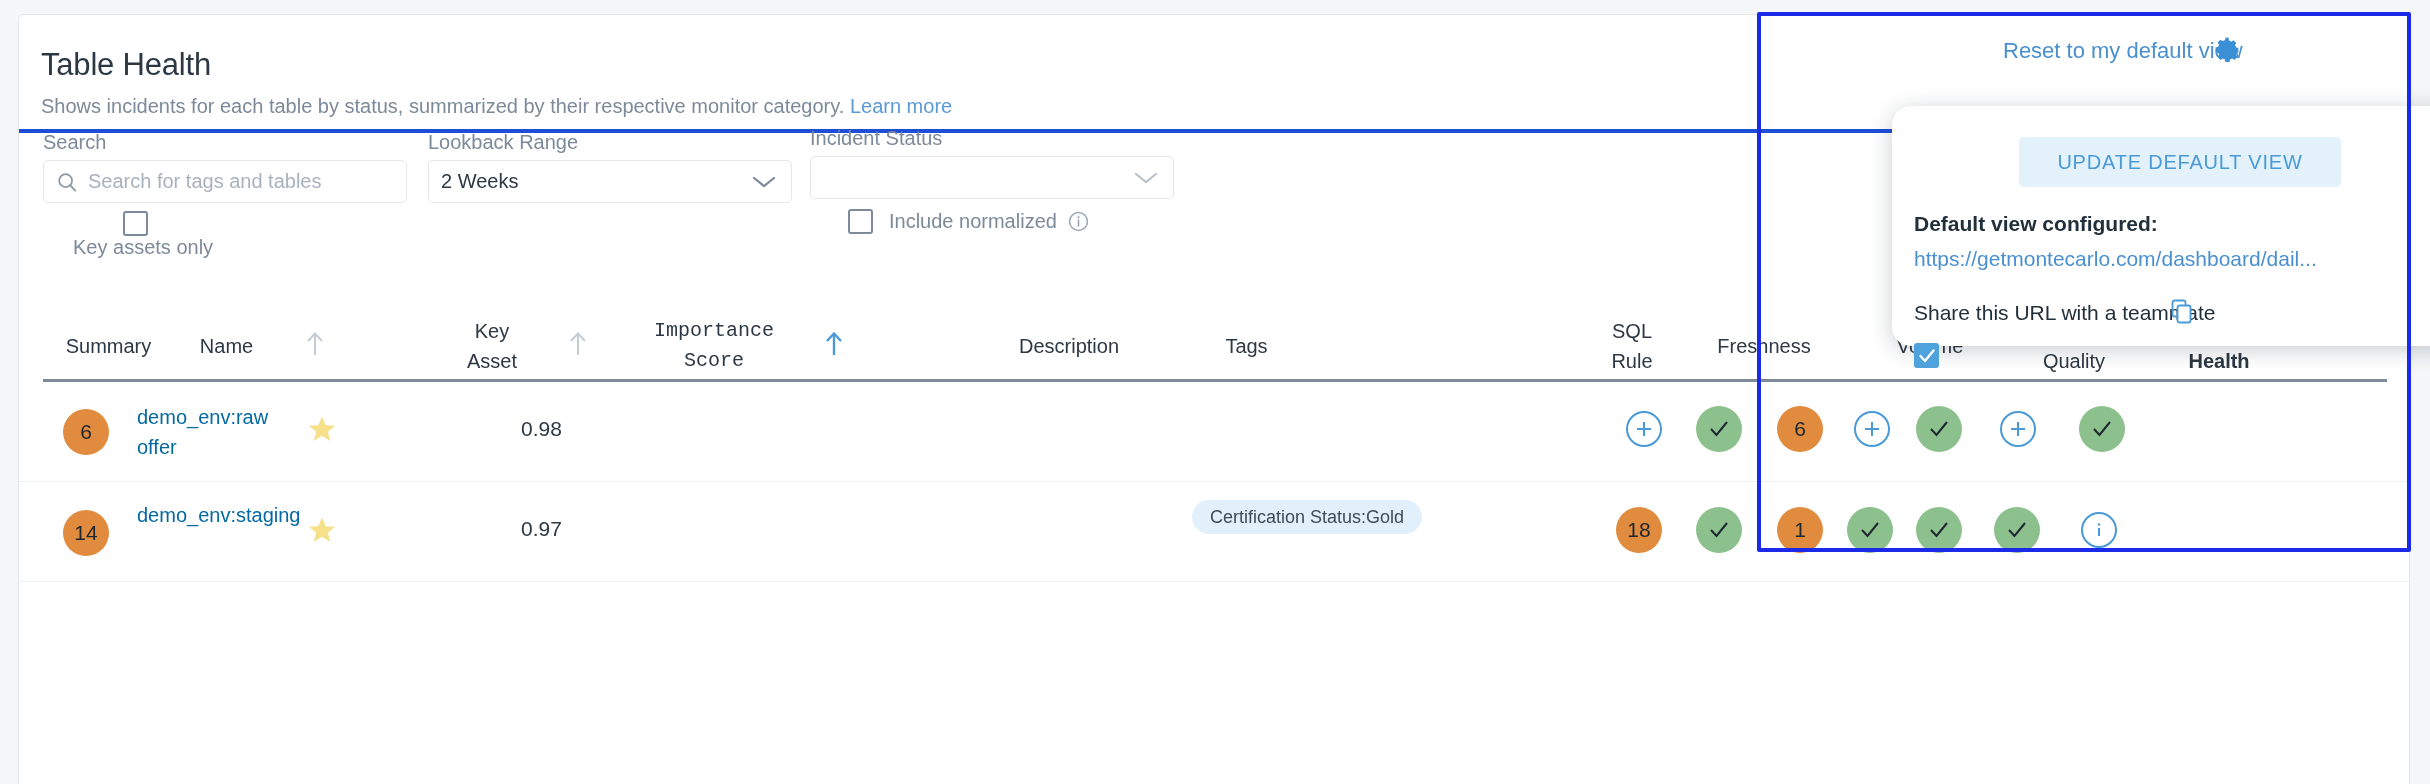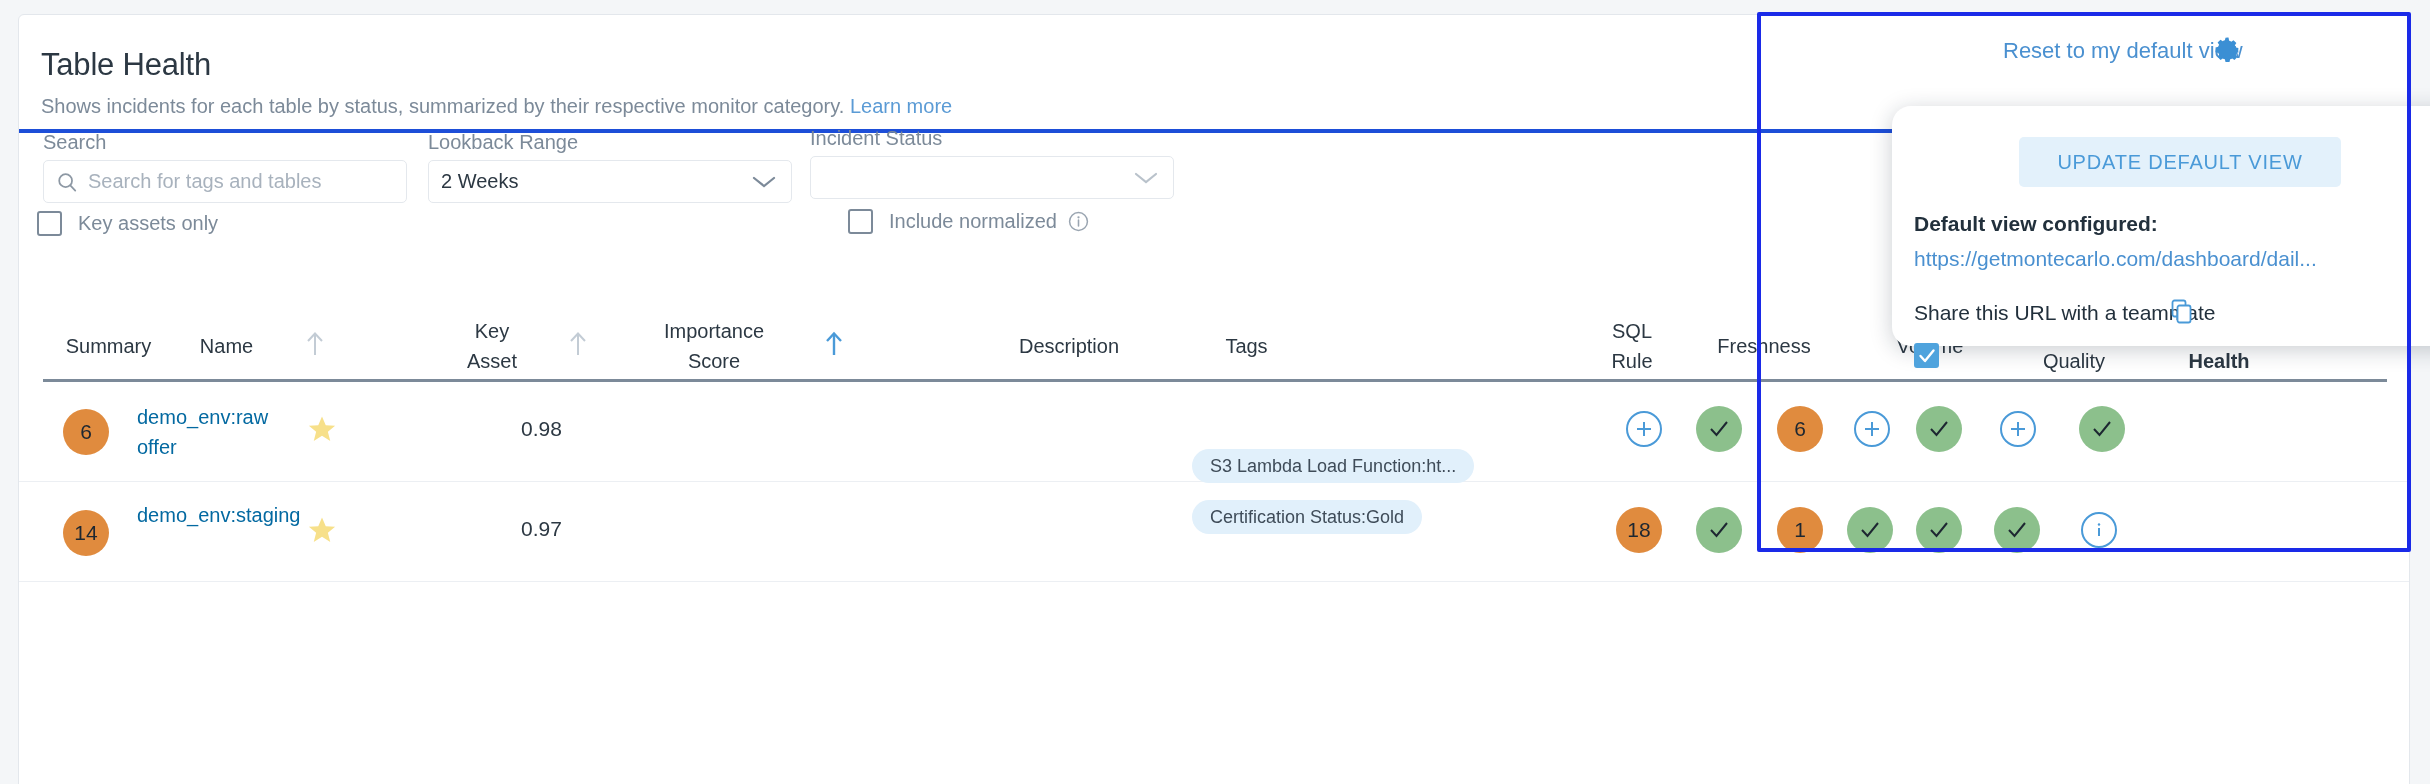--- a/index.html
+++ b/index.html
@@ -195,21 +195,21 @@
     </div>
 
     <div class="field-label" style="left:791px; top:-6px;">Incident Status</div>
     <div class="input-box select-box status-box">
       <span class="select-val"></span>
       <svg width="26" height="16" viewBox="0 0 26 16">
         <polyline points="3,4 13,12 23,4" fill="none" stroke="#b9c2cb" stroke-width="2.2" stroke-linecap="round"></polyline>
       </svg>
     </div>
 
-    <div class="checkrow" style="left:18px; top:78px;">
+    <div class="checkrow" style="left:38px; top:78px;flex-direction:column;">
       <span class="cbox"></span>
       <span class="cb-label">Key assets only</span>
     </div>
 
     <div class="checkrow" style="left:793px; top:76px;padding-left:36px;">
       <span class="cbox"></span>
       <span class="cb-label">Include normalized</span>
       <svg class="info-icon" viewBox="0 0 24 24">
         <circle cx="12" cy="12" r="10.2" fill="none" stroke="#9aa5b1" stroke-width="1.7"></circle>
         <circle cx="12" cy="7.2" r="1.3" fill="#9aa5b1"></circle>
@@ -224,21 +224,21 @@
     <svg class="sort-arrow" style="left:285px; top:42px;" viewBox="0 0 22 30">
       <line x1="11" y1="26" x2="11" y2="5" stroke="#c3ccd5" stroke-width="2"></line>
       <polyline points="4,12 11,4.5 18,12" fill="none" stroke="#c3ccd5" stroke-width="2"></polyline>
     </svg>
     <div class="th" style="left:428px; top:29px; width:90px;">Key
 Asset</div>
     <svg class="sort-arrow" style="left:548px; top:42px;" viewBox="0 0 22 30">
       <line x1="11" y1="26" x2="11" y2="5" stroke="#c3ccd5" stroke-width="2"></line>
       <polyline points="4,12 11,4.5 18,12" fill="none" stroke="#c3ccd5" stroke-width="2"></polyline>
     </svg>
-    <div class="th" style="left:600px; top:29px; width:190px;">Importance
+    <div class="th" style="left:600px; top:29px; width:190px;font-family:Liberation Mono, monospace;">Importance
 Score</div>
     <svg class="sort-arrow" style="left:804px; top:42px;" viewBox="0 0 22 30">
       <line x1="11" y1="26" x2="11" y2="5" stroke="#4a9ad8" stroke-width="2.4"></line>
       <polyline points="4,12 11,4.5 18,12" fill="none" stroke="#4a9ad8" stroke-width="2.4"></polyline>
     </svg>
     <div class="th" style="left:975px; top:44px; width:150px;">Description</div>
     <div class="th" style="left:1190px; top:44px; width:75px;">Tags</div>
     <div class="th" style="left:1578px; top:29px; width:70px;">SQL
 Rule</div>
     <div class="th" style="left:1665px; top:44px; width:160px;">Freshness</div>
@@ -251,21 +251,20 @@
   <div class="row row1">
     <div class="badge-ellipse orange" style="left:44px; top:27px;">6</div>
     <div class="row-name" style="left:118px; top:20px;">
       <span class="schema">demo_env:raw</span>
       <span class="tbl">offer</span>
     </div>
     <svg class="star" style="left:288px; top:32px;" viewBox="0 0 24 24">
       <polygon points="12,2 15,9 22.5,9.4 16.7,14.2 18.6,21.5 12,17.4 5.4,21.5 7.3,14.2 1.5,9.4 9,9" fill="#f7e08a"></polygon>
     </svg>
     <div class="score" style="left:502px; top:35px;">0.98</div>
-    <div class="tag" style="left:1173px; top:67px;">S3 Lambda Load Function:ht...</div>
 
     <div class="circ-plus" style="left:1607px; top:29px;">
       <svg width="20" height="20" viewBox="0 0 20 20">
         <line x1="10" y1="3" x2="10" y2="17" stroke="#4a9ad8" stroke-width="2"></line>
         <line x1="3" y1="10" x2="17" y2="10" stroke="#4a9ad8" stroke-width="2"></line>
       </svg>
     </div>
     <div class="badge-ellipse green" style="left:1677px; top:24px;">
       <svg width="26" height="26" viewBox="0 0 26 26">
         <polyline points="5,13 10.5,19 21,6" fill="none" stroke="#1d2731" stroke-width="2"></polyline>

